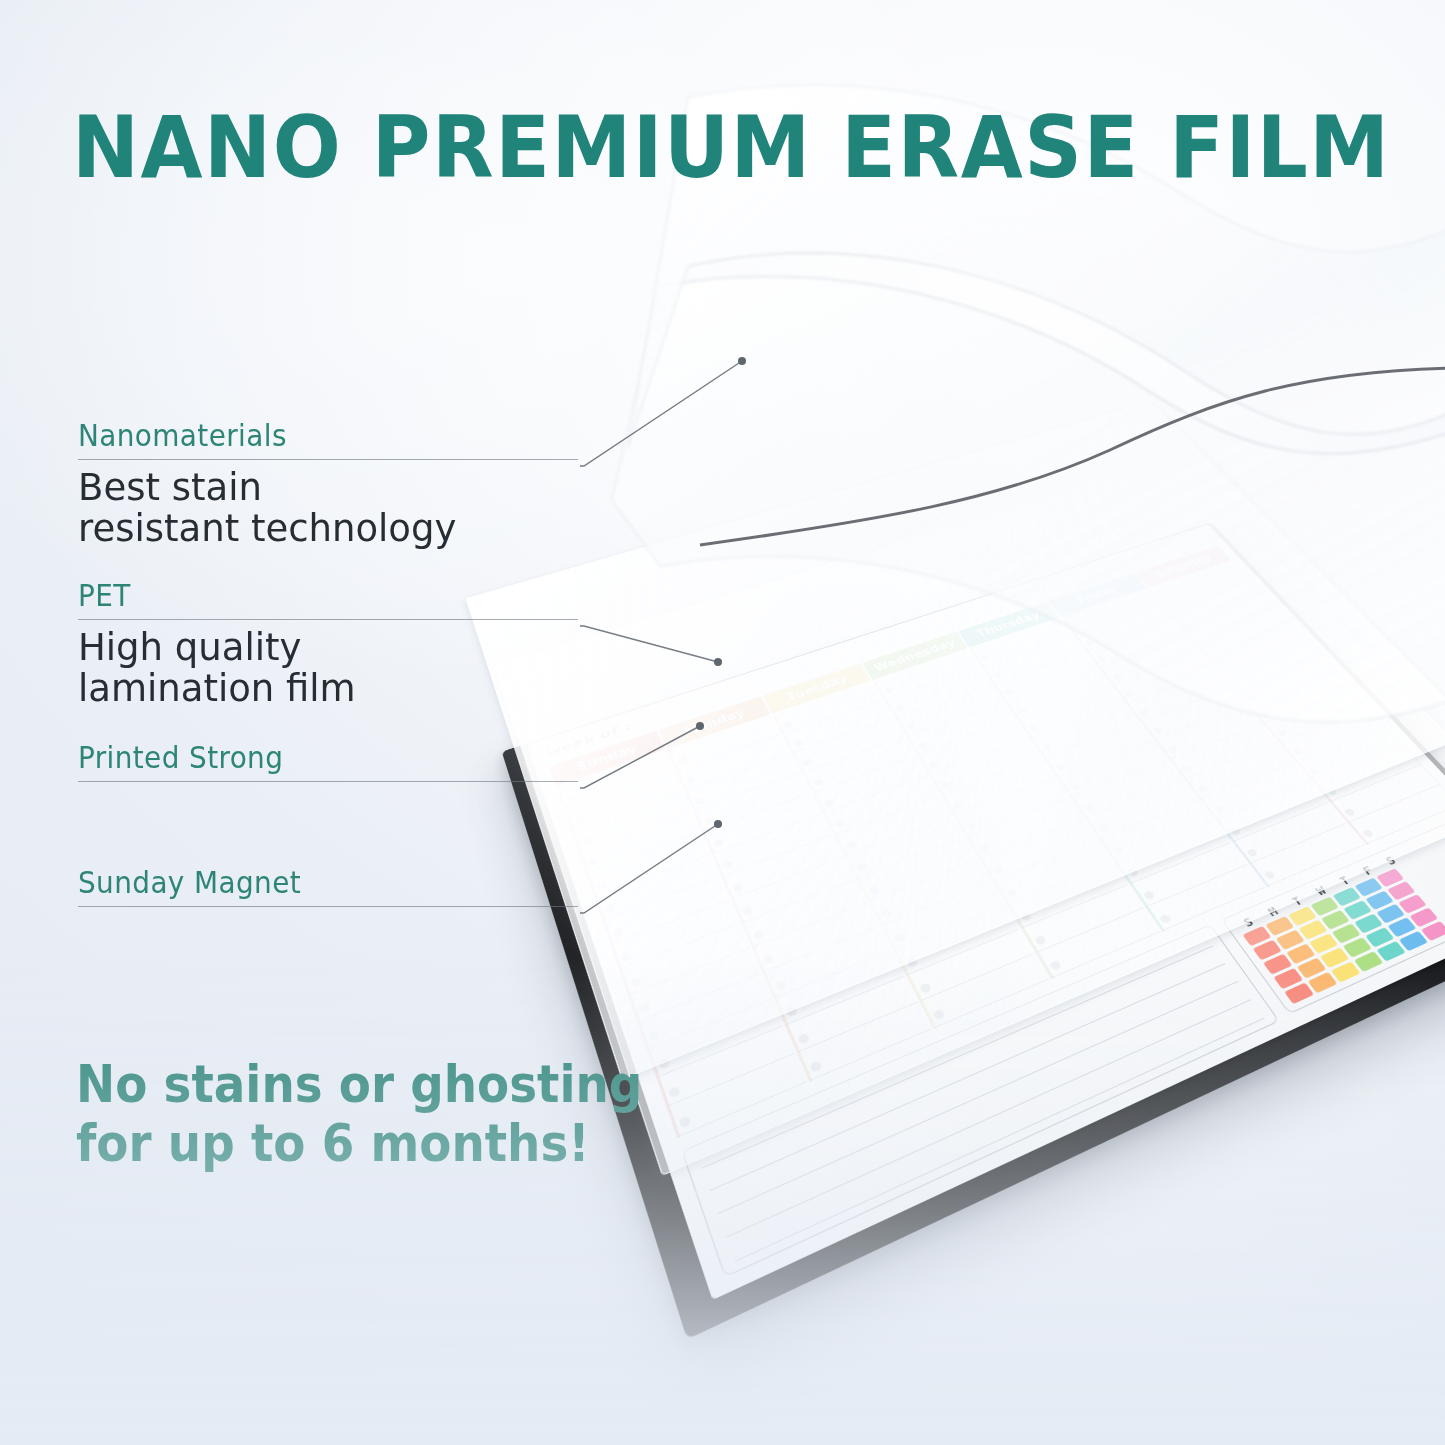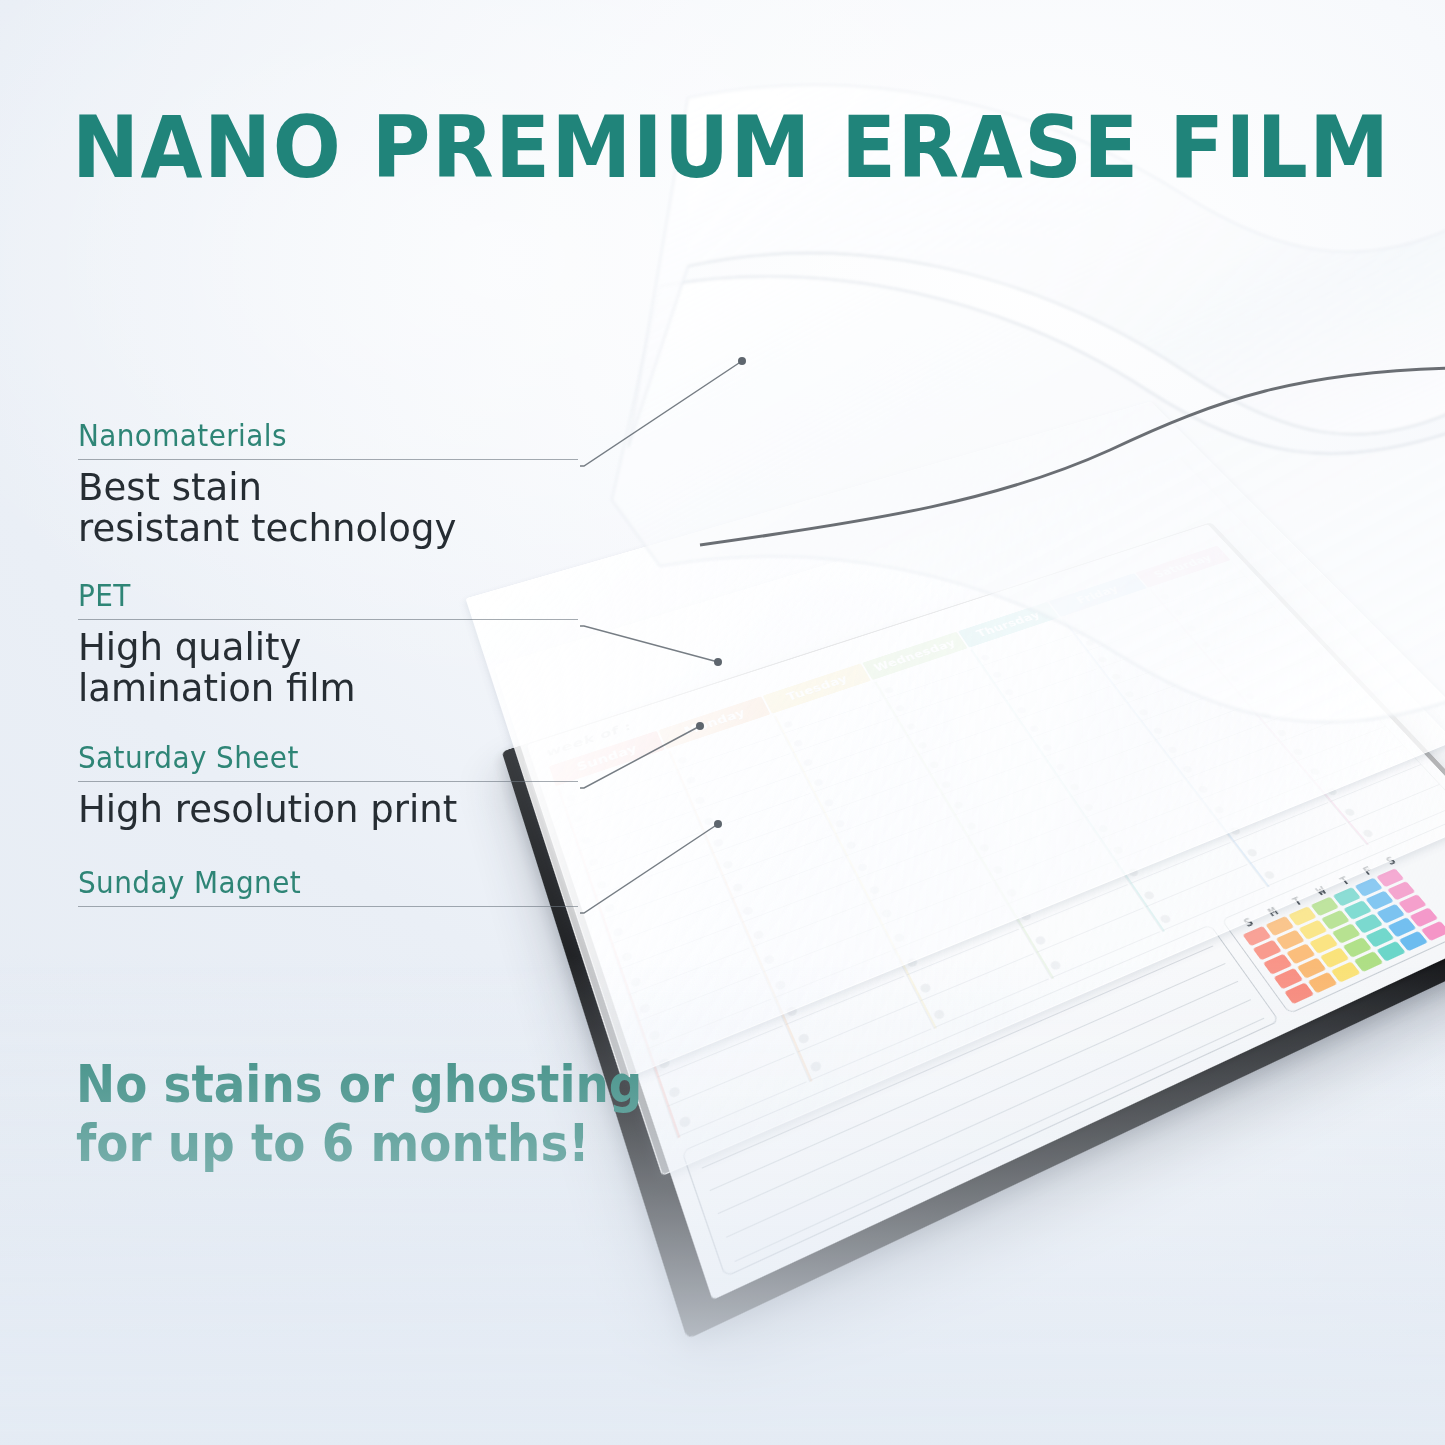--- a/index.html
+++ b/index.html
@@ -544,23 +544,22 @@
   </div>
 
   <div class="feat" id="feat-1">
     <div class="kicker">PET</div>
     <div class="rule"></div>
     <div class="body">High quality
 lamination film</div>
   </div>
 
   <div class="feat" id="feat-2">
-    <div class="kicker">Saturday Sheet</div>
+    <div class="kicker">Printed Strong</div>
     <div class="rule"></div>
-    <div class="body">High resolution print</div>
   </div>
 
   <div class="feat" id="feat-3">
     <div class="kicker">Sunday Magnet</div>
     <div class="rule"></div>
   </div>
 
   <div class="tagline">No stains or ghosting
 for up to 6 months!</div>
 

